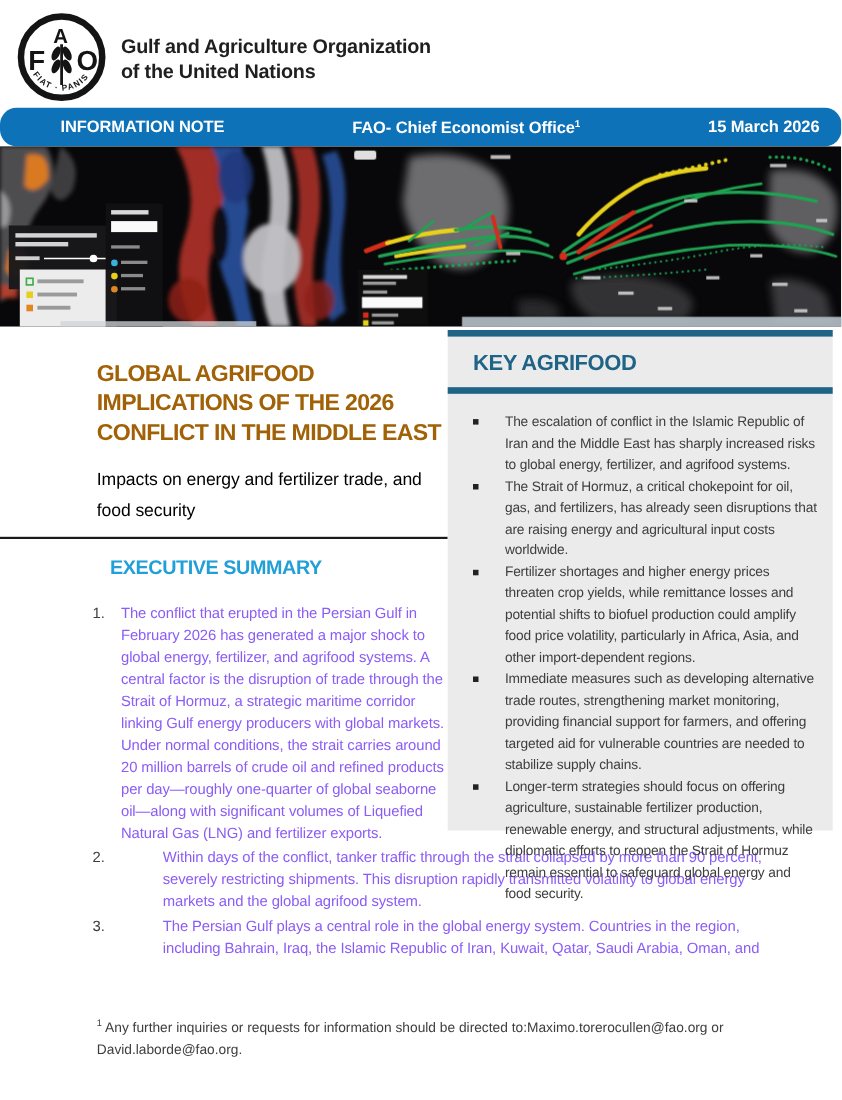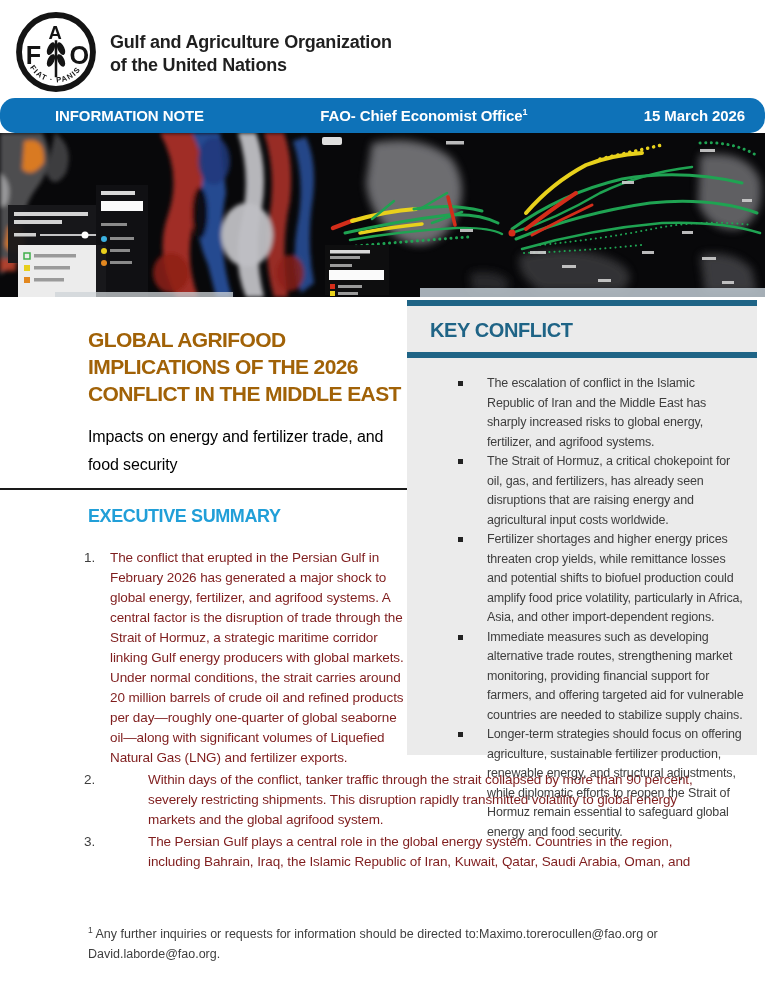--- a/index.html
+++ b/index.html
@@ -34,41 +34,41 @@
   .doc-title {
     position:absolute; left:88px; top:326px; width:338px;
     font-size:21px; font-weight:800; color:#a16207; line-height:27px; letter-spacing:-0.6px;
   }
   .doc-subtitle {
     position:absolute; left:88px; top:423px; width:330px;
     font-size:16px; color:#000000; line-height:28px; letter-spacing:-0.1px;
   }
   .rule { position:absolute; left:0; top:488px; width:407px; height:2px; background:#1a1a1a; }
   .exec-heading {
-    position:absolute; left:88px; top:506px;
+    position:absolute; left:100px; top:506px;
     font-size:18px; font-weight:800; color:#219fd8; letter-spacing:-0.4px;
   }
   .exec-list { position:absolute; left:84px; top:548px; width:630px; }
   .es-item { display:flex; gap:8px; margin-bottom:2px; }
   .es-num { flex:none; width:18px; font-size:13.5px; line-height:20px; color:#3e3e3e; }
-  .es-body { font-size:13.5px; line-height:20px; color:#7f1d1d; letter-spacing:-0.1px; }
+  .es-body { font-size:13.5px; line-height:20px; color:#8b5cf6; letter-spacing:-0.1px; }
   .es-item.narrow .es-body { width:296px; }
   .es-item.wide .es-body { width:604px;margin-left:38px; }
 
   
   .keybox {
     position:absolute; left:407px; top:300px; width:350px; height:455px;
     background:#ebebeb;
   }
   .kb-bar { width:100%; height:6px; background:#1f6486; }
   .kb-heading {
     margin:13px 0 10px 23px;
     font-size:20px; font-weight:800; color:#1f6486; letter-spacing:-0.4px;
   }
-  .kb-bullets { padding:16px 12px 0 23px;margin-left:28px; }
+  .kb-bullets { padding:16px 12px 0 23px; }
   .kb-row { display:flex; gap:24px; }
   .kb-marker { flex:none; width:5px; height:5px; background:#222; margin-top:7px; }
   .kb-text { font-size:12.5px; line-height:19.5px; color:#3e3e3e; letter-spacing:-0.15px; width:286px; }
 
   
   .footnote {
     position:absolute; left:88px; top:921px; width:618px;
     font-size:12.5px; line-height:19.5px; color:#3e3e3e;
   }
   .footnote sup { font-size:8.5px; }
@@ -251,21 +251,21 @@
       <span class="es-body">Within days of the conflict, tanker traffic through the strait collapsed by more than 90 percent, severely restricting shipments. This disruption rapidly transmitted volatility to global energy markets and the global agrifood system.</span>
     </div>
     <div class="es-item wide">
       <span class="es-num">3.</span>
       <span class="es-body">The Persian Gulf plays a central role in the global energy system. Countries in the region, including Bahrain, Iraq, the Islamic Republic of Iran, Kuwait, Qatar, Saudi Arabia, Oman, and</span>
     </div>
   </div>
 
   <aside class="keybox">
     <div class="kb-bar"></div>
-    <h2 class="kb-heading">KEY CONFLICT</h2>
+    <h2 class="kb-heading">KEY AGRIFOOD</h2>
     <div class="kb-bar"></div>
     <div class="kb-bullets">
       <div class="kb-row">
         <span class="kb-marker"></span>
         <span class="kb-text">The escalation of conflict in the Islamic Republic of Iran and the Middle East has sharply increased risks to global energy, fertilizer, and agrifood systems.</span>
       </div>
       <div class="kb-row">
         <span class="kb-marker"></span>
         <span class="kb-text">The Strait of Hormuz, a critical chokepoint for oil, gas, and fertilizers, has already seen disruptions that are raising energy and agricultural input costs worldwide.</span>
       </div>

